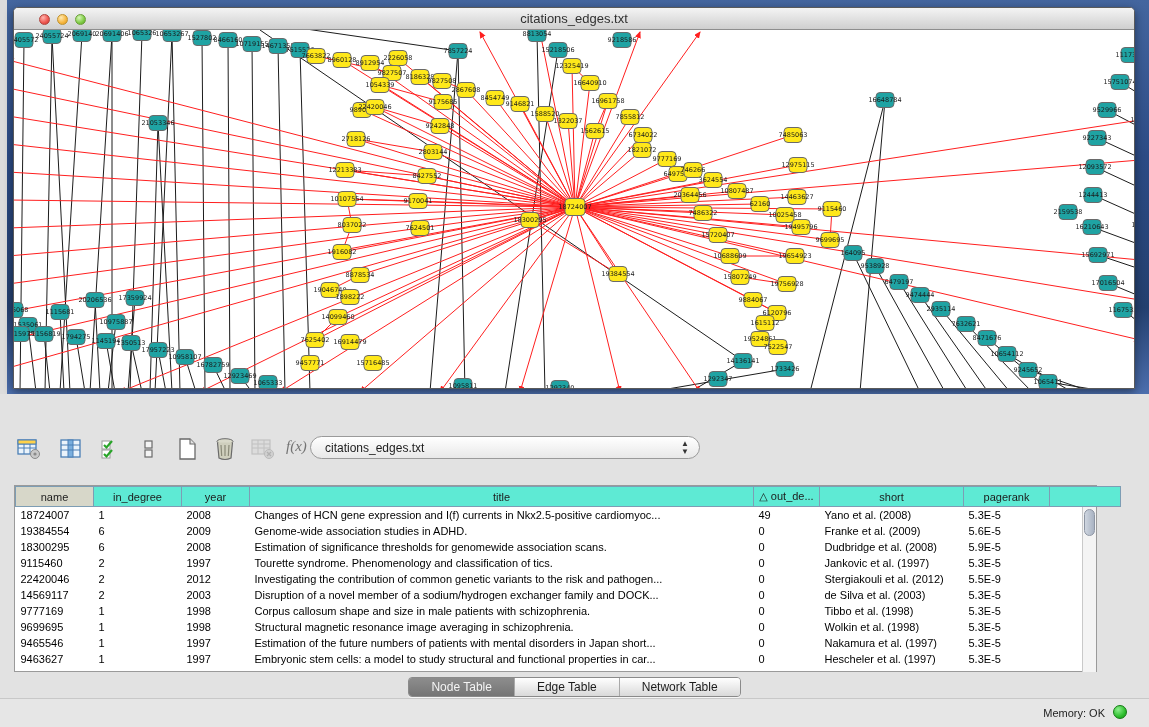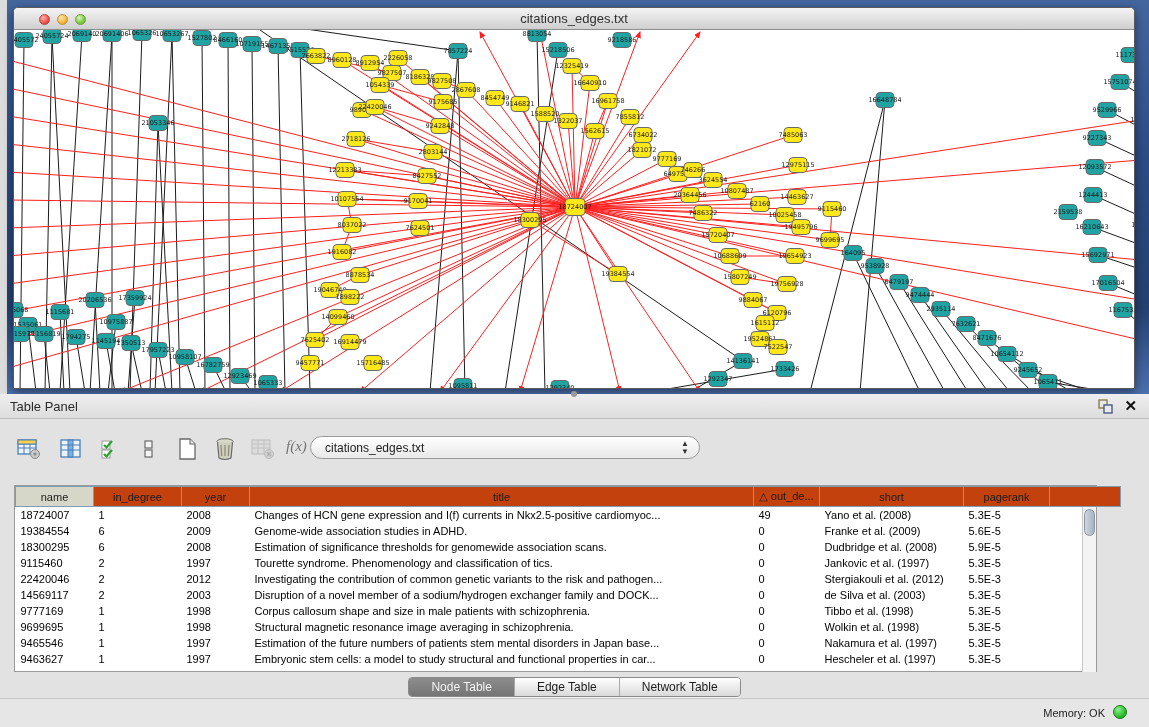--- a/index.html
+++ b/index.html
@@ -43,21 +43,21 @@
   .combo { position:absolute; left:310px; top:1px; width:390px; height:23px;
     border:1px solid #9a9a9a; border-radius:12px;
     background:linear-gradient(180deg,#ffffff,#e8e8e8); cursor:pointer; }
   .combo .val { position:absolute; left:14px; top:4px; font-size:12px; color:#1c1c1c; }
   .combo .arrows { position:absolute; right:10px; top:3px; font-size:8px; line-height:8px;
     color:#333; text-align:center; }
 
   .table-wrap { position:absolute; left:14px; top:66px; width:1083px; height:187px;
     background:#fff; border:1px solid #9a9a9a; }
   table.grid { border-collapse:collapse; table-layout:fixed; width:1106px; font-size:11px; }
-  table.grid th { height:20px; background:#c2410c; border:1px solid #7d9db4;
+  table.grid th { height:20px; background:#5eead4; border:1px solid #7d9db4;
     font-weight:normal; color:#1c1c1c; text-align:center; overflow:hidden; white-space:nowrap; }
   table.grid th.keycol { background:#d7d7c9; }
   table.grid td { height:16px; padding:0 0 0 5px; color:#000; overflow:hidden;
     white-space:nowrap; text-overflow:ellipsis; border:none; }
   .vscroll { position:absolute; right:0; top:21px; width:14px; height:165px;
     background:#f4f4f4; border-left:1px solid #c9c9c9; }
   .vscroll .thumb { position:absolute; left:1px; top:2px; width:11px; height:27px;
     border-radius:6px; border:1px solid #8d95a3;
     background:linear-gradient(90deg,#cfd6e0,#a8b2c2); cursor:pointer; }
 
@@ -784,31 +784,20 @@
             <g>
               <rect x="259" y="375.5" width="18" height="15" rx="4" fill="#1fa3a3" stroke="#6a6a6a" stroke-width="1"></rect>
               <text x="268" y="385.2" text-anchor="middle" font-size="6.5" font-family="DejaVu Sans, sans-serif" fill="#1a1a1a">1065333</text>
             </g>
           </svg>
       </div>
     </div>
   </div>
 
   <div class="table-panel">
-    <div class="panel-header">
-      <div class="splitter-dot"></div>
-      <span class="ph-title">Table Panel</span>
-      <span class="ph-float">
-        <svg width="15" height="15" viewBox="0 0 15 15">
-          <rect x="1" y="1" width="8" height="8" fill="none" stroke="#8a7d4a" stroke-width="1.4"></rect>
-          <rect x="6" y="6" width="8" height="8" fill="#e9e9e9" stroke="#4a5a8a" stroke-width="1.4"></rect>
-        </svg>
-      </span>
-      <span class="ph-close">✕</span>
-    </div>
 
     <div class="panel-body">
       <div class="toolbar">
         <button class="tbtn" style="left:14px">
           <svg width="24" height="22" viewBox="0 0 24 22">
             <rect x="1" y="2" width="18" height="14" fill="#eaf3fb" stroke="#4a7fb5" stroke-width="1.3"></rect>
             <path d="M1 6 H19 M1 10 H19 M7 2 V16 M13 2 V16" stroke="#4a7fb5" stroke-width="1"></path>
             <rect x="1" y="2" width="18" height="4" fill="#ffd24a" stroke="#4a7fb5" stroke-width="1"></rect>
             <circle cx="18" cy="16" r="4.5" fill="#c9c9c9" stroke="#8a8a8a"></circle>
             <circle cx="18" cy="16" r="1.6" fill="#8a8a8a"></circle>
@@ -928,21 +917,21 @@
                 <td>5.3E-5</td>
                 <td></td>
               </tr>
               <tr>
                 <td>22420046</td>
                 <td>2</td>
                 <td>2012</td>
                 <td>Investigating the contribution of common genetic variants to the risk and pathogen...</td>
                 <td>0</td>
                 <td>Stergiakouli et al. (2012)</td>
-                <td>5.5E-3</td>
+                <td>5.5E-9</td>
                 <td></td>
               </tr>
               <tr>
                 <td>14569117</td>
                 <td>2</td>
                 <td>2003</td>
                 <td>Disruption of a novel member of a sodium/hydrogen exchanger family and DOCK...</td>
                 <td>0</td>
                 <td>de Silva et al. (2003)</td>
                 <td>5.3E-5</td>
@@ -965,21 +954,21 @@
                 <td>Structural magnetic resonance image averaging in schizophrenia.</td>
                 <td>0</td>
                 <td>Wolkin et al. (1998)</td>
                 <td>5.3E-5</td>
                 <td></td>
               </tr>
               <tr>
                 <td>9465546</td>
                 <td>1</td>
                 <td>1997</td>
-                <td>Estimation of the future numbers of patients stem mental disorders in Japan base...</td>
+                <td>Estimation of the future numbers of patients with mental disorders in Japan short...</td>
                 <td>0</td>
                 <td>Nakamura et al. (1997)</td>
                 <td>5.3E-5</td>
                 <td></td>
               </tr>
               <tr>
                 <td>9463627</td>
                 <td>1</td>
                 <td>1997</td>
                 <td>Embryonic stem cells: a model to study structural and functional properties in car...</td>

